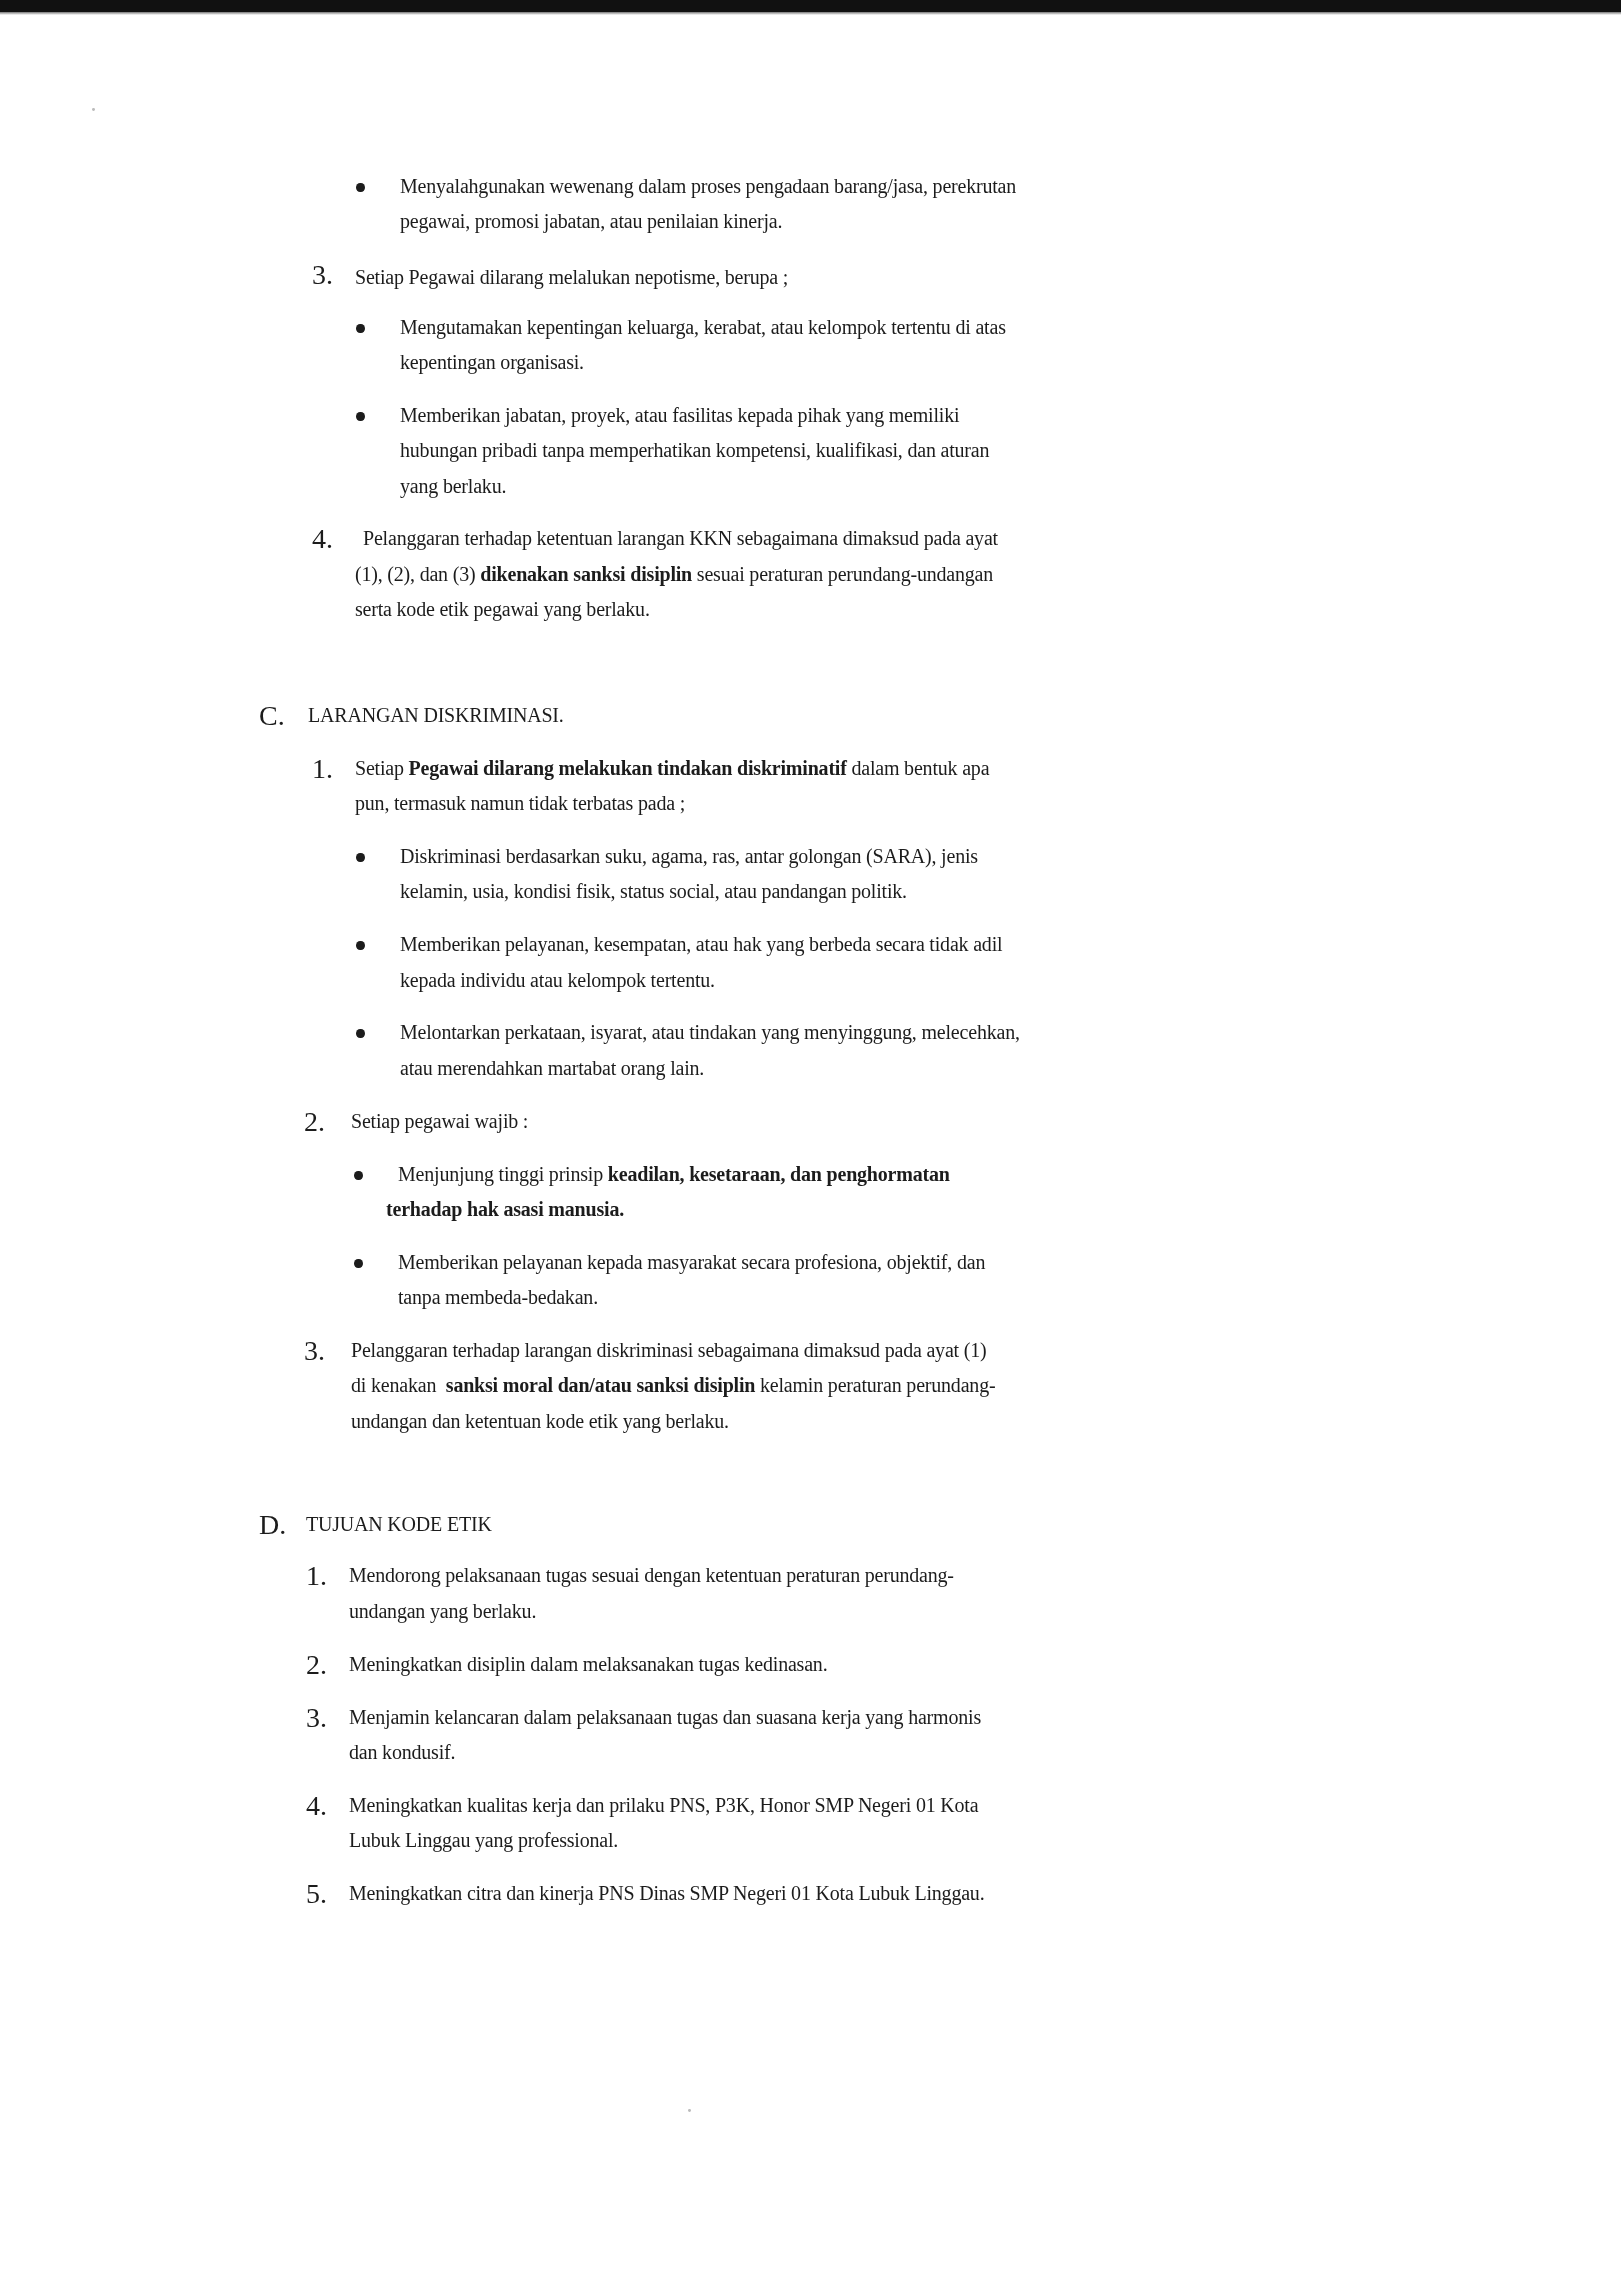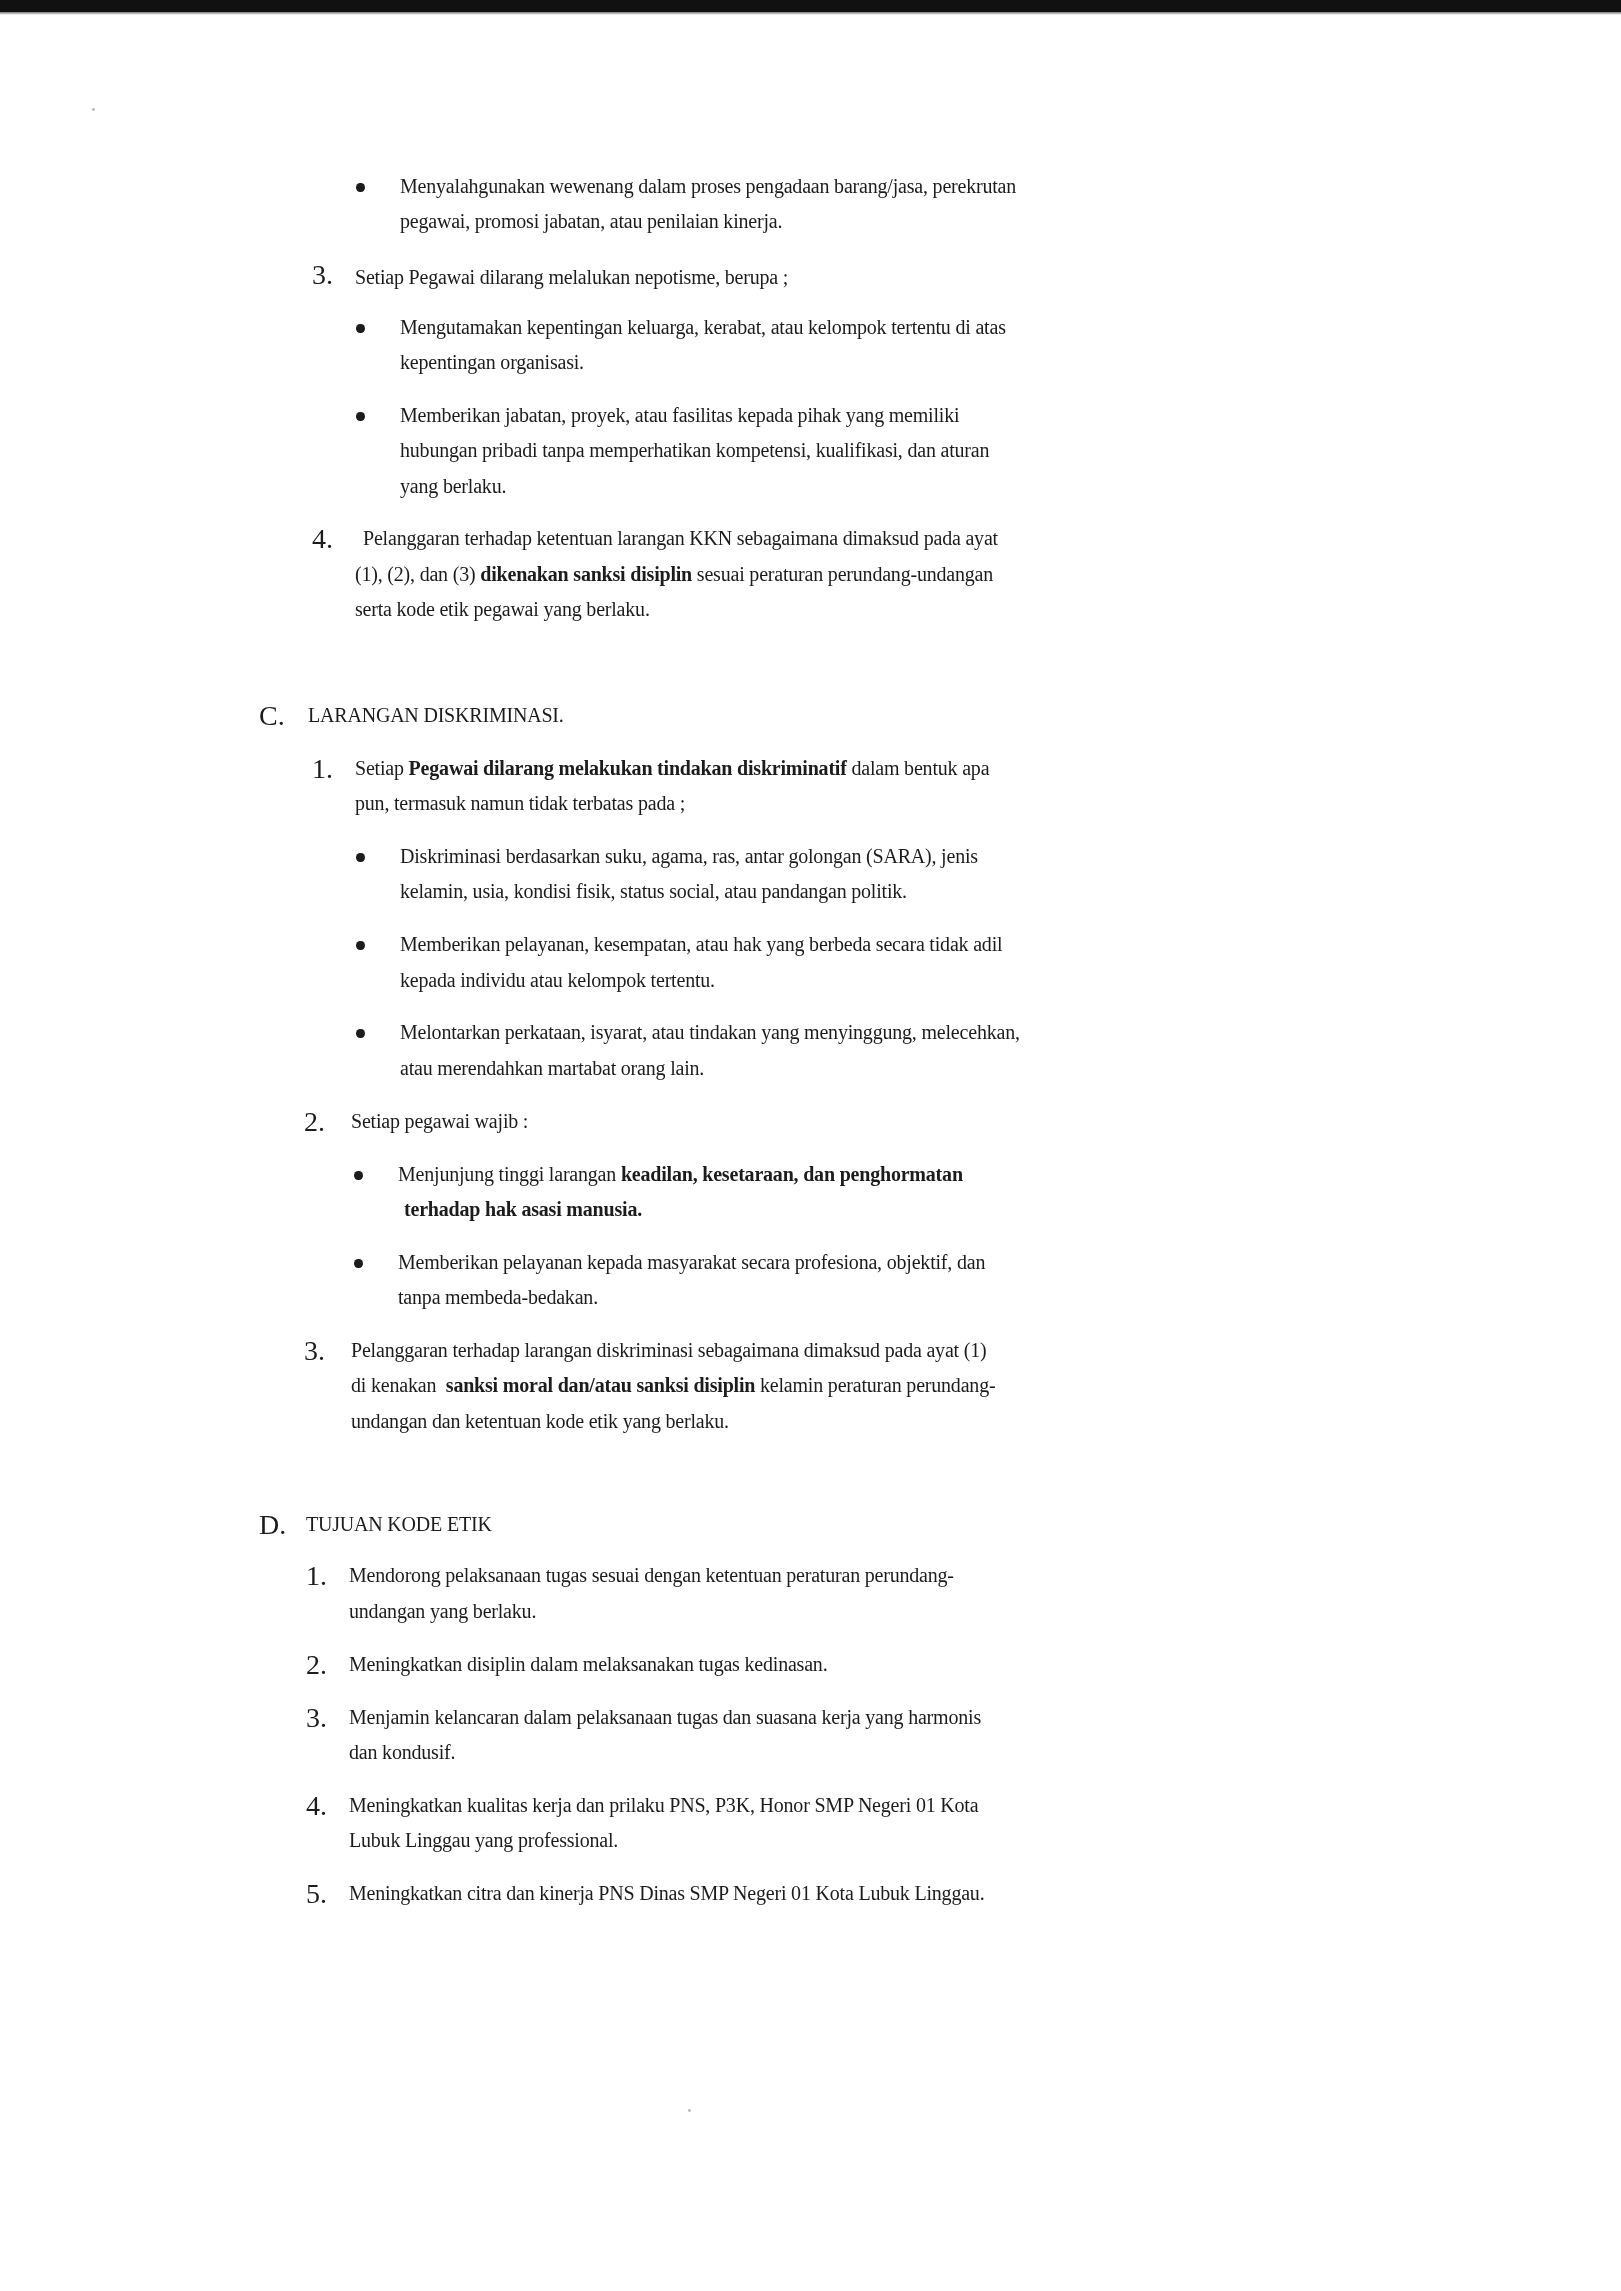--- a/index.html
+++ b/index.html
@@ -54,22 +54,22 @@
 
   <div class="line bullet" style="left:400px; top:927px;">Memberikan pelayanan, kesempatan, atau hak yang berbeda secara tidak adil</div>
   <div class="line" style="left:400px; top:963px;">kepada individu atau kelompok tertentu.</div>
 
   <div class="line bullet" style="left:400px; top:1015px;">Melontarkan perkataan, isyarat, atau tindakan yang menyinggung, melecehkan,</div>
   <div class="line" style="left:400px; top:1051px;">atau merendahkan martabat orang lain.</div>
 
   <div class="num" style="left:304px; top:1104px;">2.</div>
   <div class="line" style="left:351px; top:1104px;">Setiap pegawai wajib :</div>
 
-  <div class="line bullet" style="left:398px; top:1157px;"><span>Menjunjung tinggi larangan </span><b>keadilan, kesetaraan, dan penghormatan</b></div>
-  <div class="line" style="left:404px; top:1192px;"><b>terhadap hak asasi manusia.</b></div>
+  <div class="line bullet" style="left:398px; top:1157px;"><span>Menjunjung tinggi prinsip </span><b>keadilan, kesetaraan, dan penghormatan</b></div>
+  <div class="line" style="left:386px; top:1192px;"><b>terhadap hak asasi manusia.</b></div>
 
   <div class="line bullet" style="left:398px; top:1245px;">Memberikan pelayanan kepada masyarakat secara profesiona, objektif, dan</div>
   <div class="line" style="left:398px; top:1280px;">tanpa membeda-bedakan.</div>
 
   <div class="num" style="left:304px; top:1333px;">3.</div>
   <div class="line" style="left:351px; top:1333px;">Pelanggaran terhadap larangan diskriminasi sebagaimana dimaksud pada ayat (1)</div>
   <div class="line" style="left:351px; top:1368px;"><span style="white-space:pre">di kenakan  </span><b>sanksi moral dan/atau sanksi disiplin</b><span> kelamin peraturan perundang-</span></div>
   <div class="line" style="left:351px; top:1404px;">undangan dan ketentuan kode etik yang berlaku.</div>
 
   <div class="num" style="left:259px; top:1507px;">D.</div>

